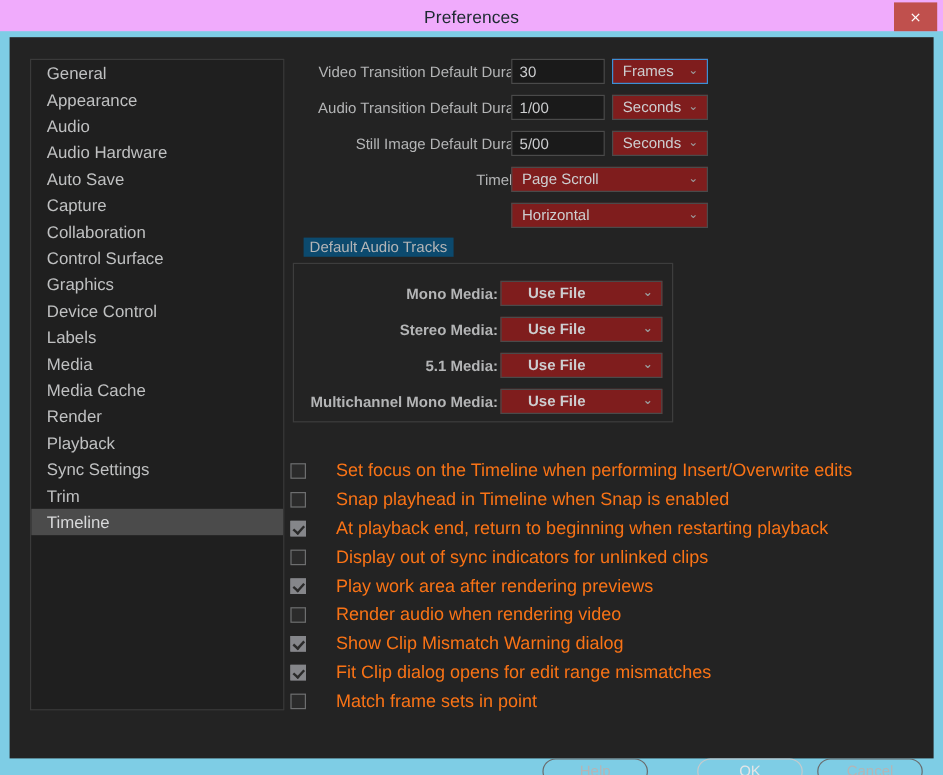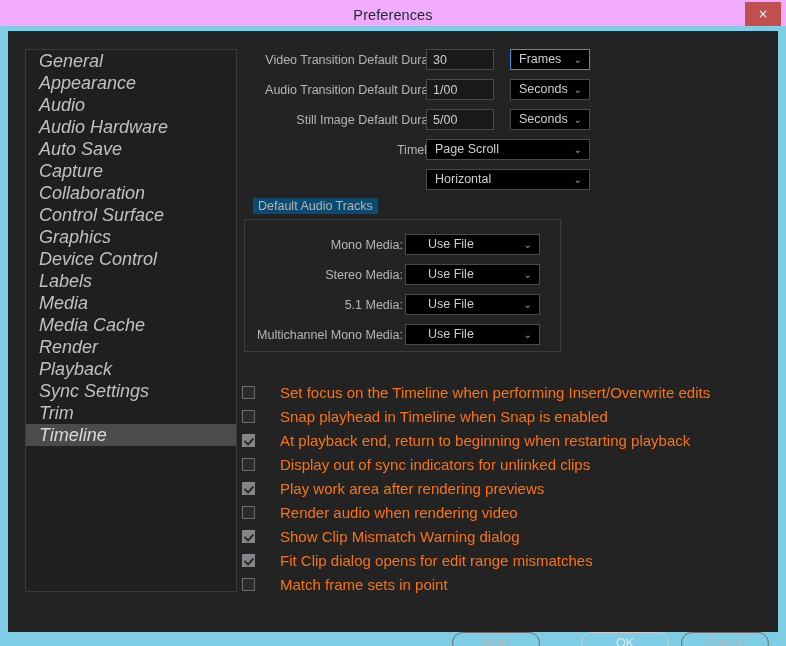--- a/index.html
+++ b/index.html
@@ -77,25 +77,24 @@
     height: 543px;
     background: #1f1f1f;
     border: 1px solid #3a3a3a;
     box-sizing: border-box;
     overflow: hidden;
   }
   .category-item {
     height: 22px;
     line-height: 22px;
     padding-left: 13px;
-    font-size: 18px;
+    font-size: 14px;
     color: #bfc0c1;
     cursor: default;
     white-space: nowrap;
-    font-style: italic;
   }
   .category-item.selected {
     background: #4b4b4b;
     color: #d8d9da;
   }
 
   
   .pane {
     position: absolute;
     left: 229px;
@@ -121,38 +120,38 @@
     white-space: nowrap;
   }
   .field-label.lab1 { right: 318px; }
   .field-label.lab2 { right: 188px; }
 
   
   .text-input {
     position: absolute;
     top: 0;
     left: 189px;
-    width: 68px;
+    width: 78px;
     height: 21px;
     background: #1a1a1a;
     border: 1px solid #4a4a4a;
     box-sizing: border-box;
     color: #cdced0;
     font-size: 12.5px;
     line-height: 19px;
     padding-left: 6px;
     font-family: "Liberation Sans", sans-serif;
   }
 
   
   .combo {
     position: absolute;
     top: 0;
     height: 21px;
-    background: #000000;
+    background: #7f1d1d;
     border: 1px solid #4a4a4a;
     box-sizing: border-box;
     color: #cdced0;
     font-size: 12.5px;
     line-height: 19px;
     padding-left: 8px;
     cursor: pointer;
     white-space: nowrap;
   }
   .combo.focused {
@@ -189,22 +188,23 @@
     padding: 0 5px;
     font-size: 12.5px;
     color: #b4b5b6;
     line-height: 16px;
     height: 16px;
     text-align: right;
   }
   .group-row {
     position: absolute;
     height: 22px;
-    left: 4px;
+    left: 16px;
     width: 317px;
+    font-weight: bold;
   }
   .group-row .field-label { right: 155px; }
   .group-row .combo.audio {
     left: 164px;
     width: 135px;
     padding-left: 22px;
   }
 
   
   .check-row {

